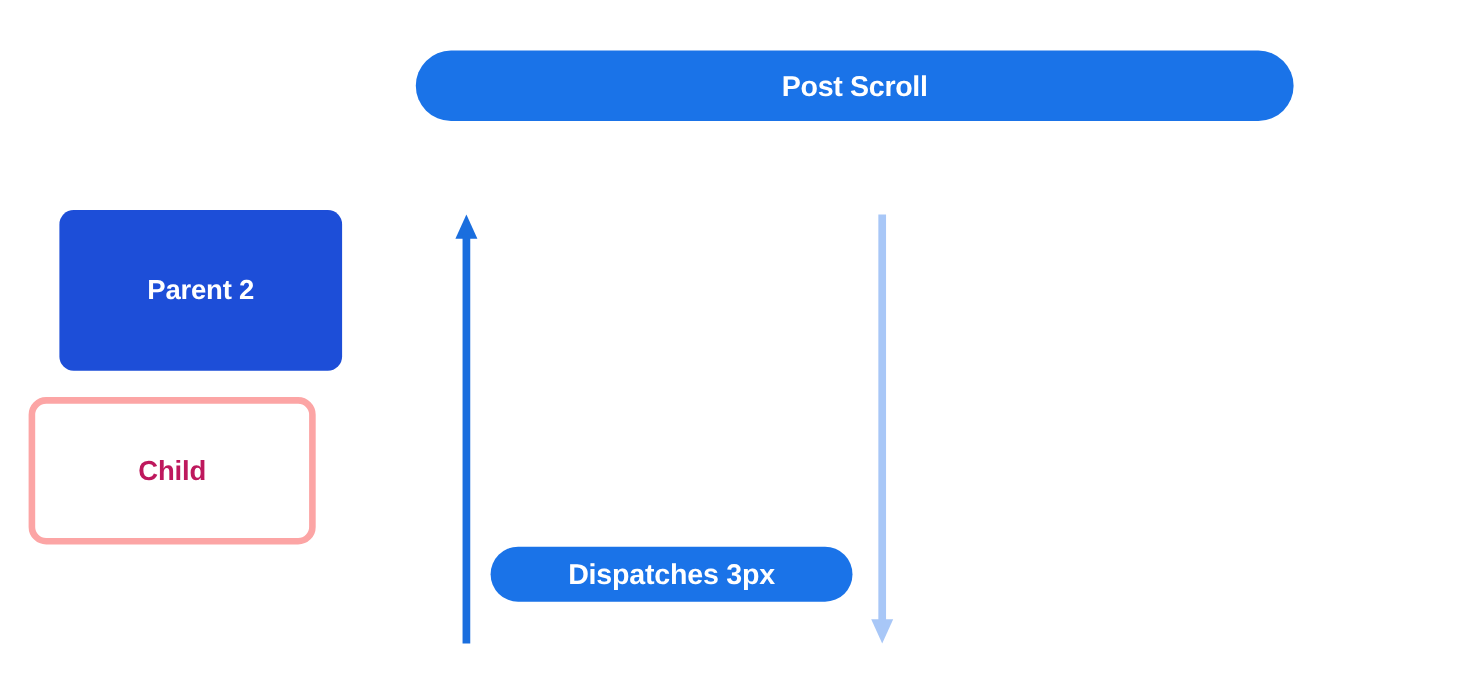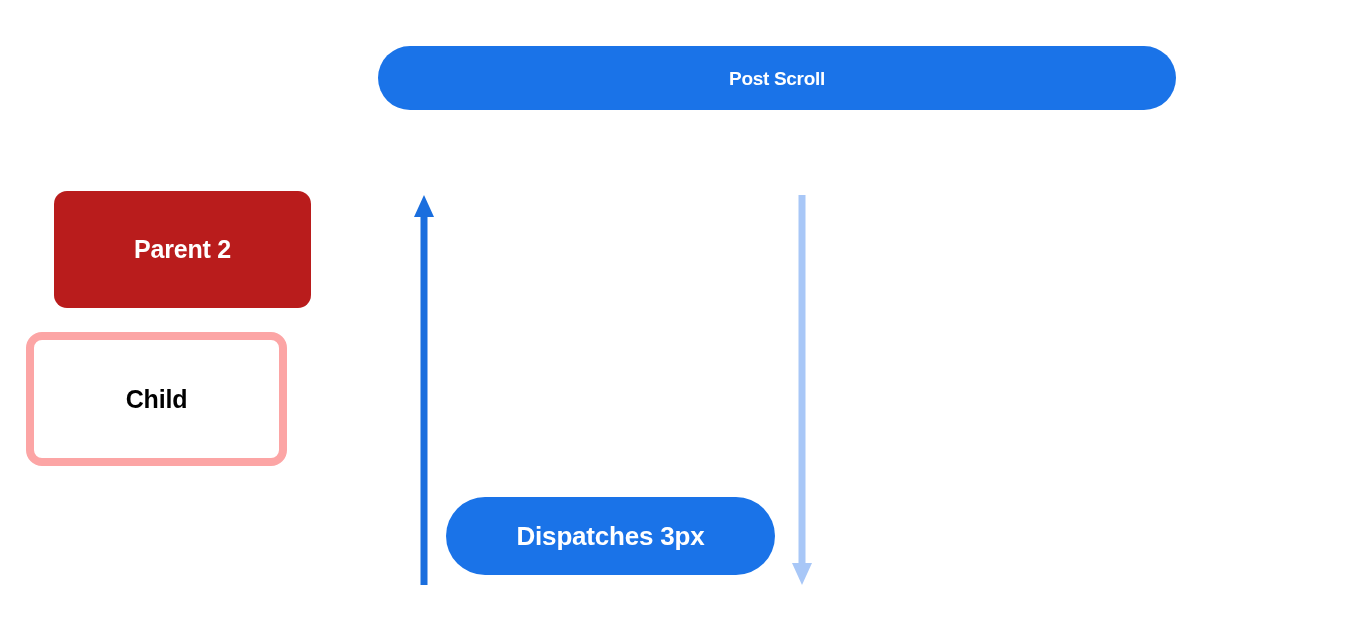--- a/index.html
+++ b/index.html
@@ -26,21 +26,21 @@
     width: 798px;
     height: 64px;
     background: #1a73e8;
     border-radius: 32px;
     display: flex;
     align-items: center;
     justify-content: center;
   }
   .header-banner-label {
     color: #ffffff;
-    font-size: 19px;
+    font-size: 26px;
     font-weight: bold;
     letter-spacing: -0.3px;
     line-height: 1;
   }
 
   
   .box-stack {
     position: absolute;
     left: 26px;
     top: 191px;
@@ -52,33 +52,33 @@
     margin-left: 2px;
     display: flex;
     align-items: center;
     justify-content: center;
     border-radius: 13px;
     font-size: 25px;
     font-weight: bold;
     letter-spacing: -0.2px;
   }
   .stack-box.filled {
-    height: 117px;
-    background: #b91c1c;
+    height: 146px;
+    background: #1d4ed8;
     color: #ffffff;
     border: none;
     margin-left: 28px;
   }
   .stack-box.outlined {
     width: 261px;
     margin-left: 0;
     height: 134px;
     background: #ffffff;
-    color: #000000;
-    border: 8px solid #fca5a5;
+    color: #be185d;
+    border: 6px solid #fca5a5;
     border-radius: 16px;
   }
   .box-gap-sm { height: 15px; }
   .box-gap-md { height: 9px; }
 
   
   .arrow {
     position: absolute;
   }
   .arrow-up {
@@ -110,21 +110,21 @@
   .pill-delta-label {
     color: #0b0b0b;
     font-size: 26px;
     font-weight: bold;
     letter-spacing: -0.2px;
   }
   .pill-dispatch {
     left: 446px;
     top: 497px;
     width: 329px;
-    height: 78px;
+    height: 50px;
     background: #1a73e8;
   }
   .pill-dispatch-label {
     color: #ffffff;
     font-size: 26px;
     font-weight: bold;
     letter-spacing: -0.2px;
   }
 </style>
 </head>

